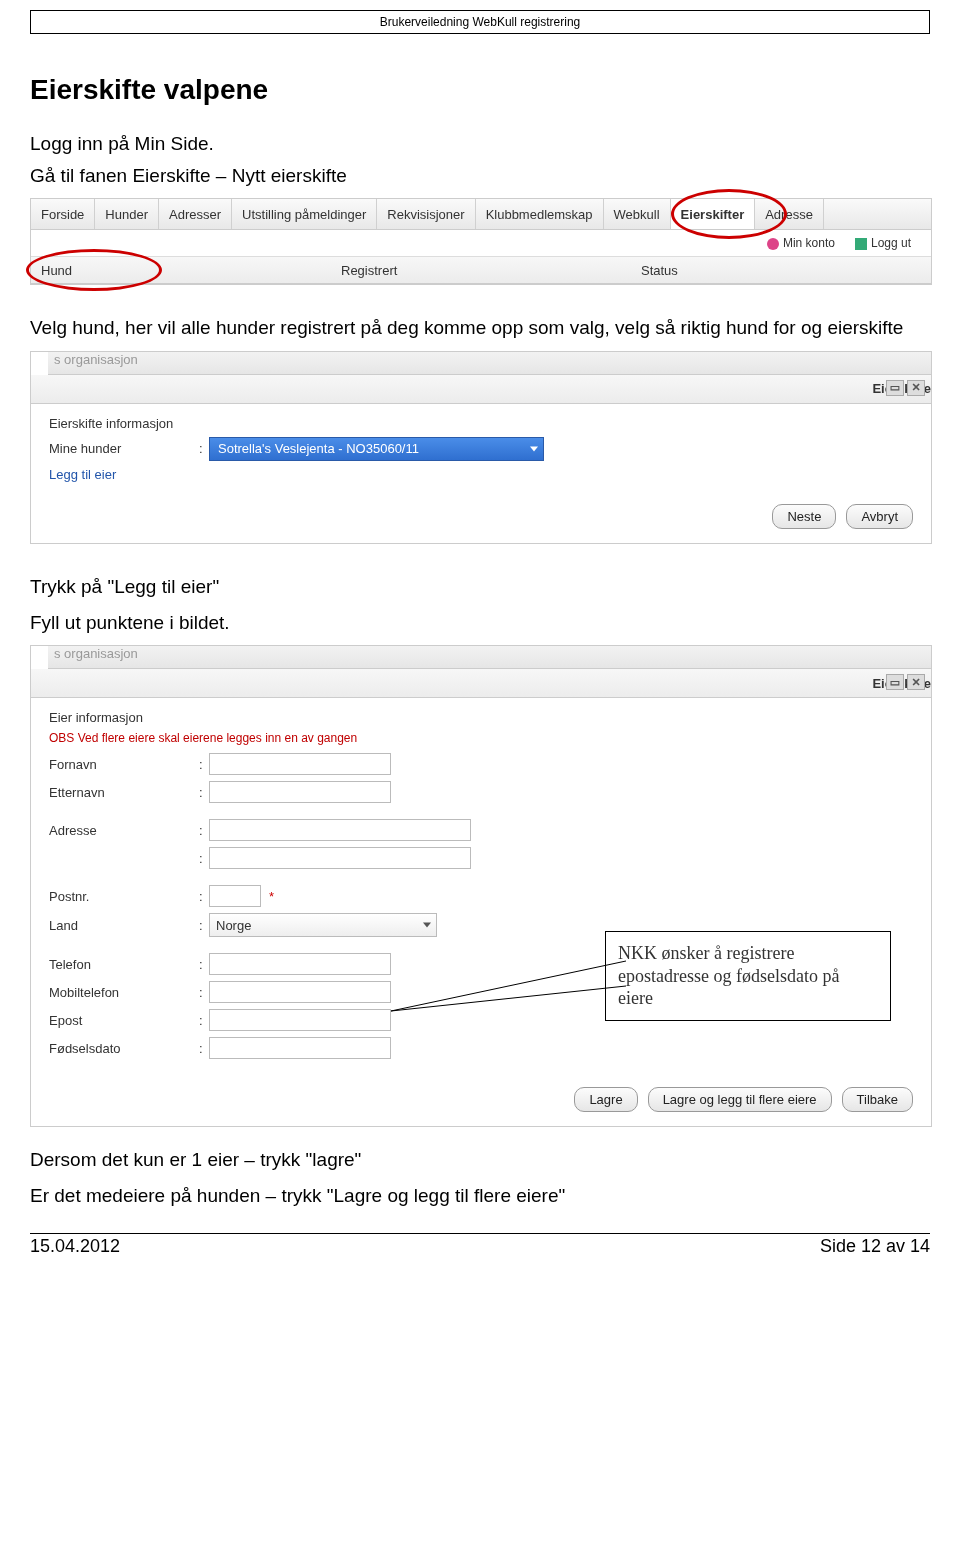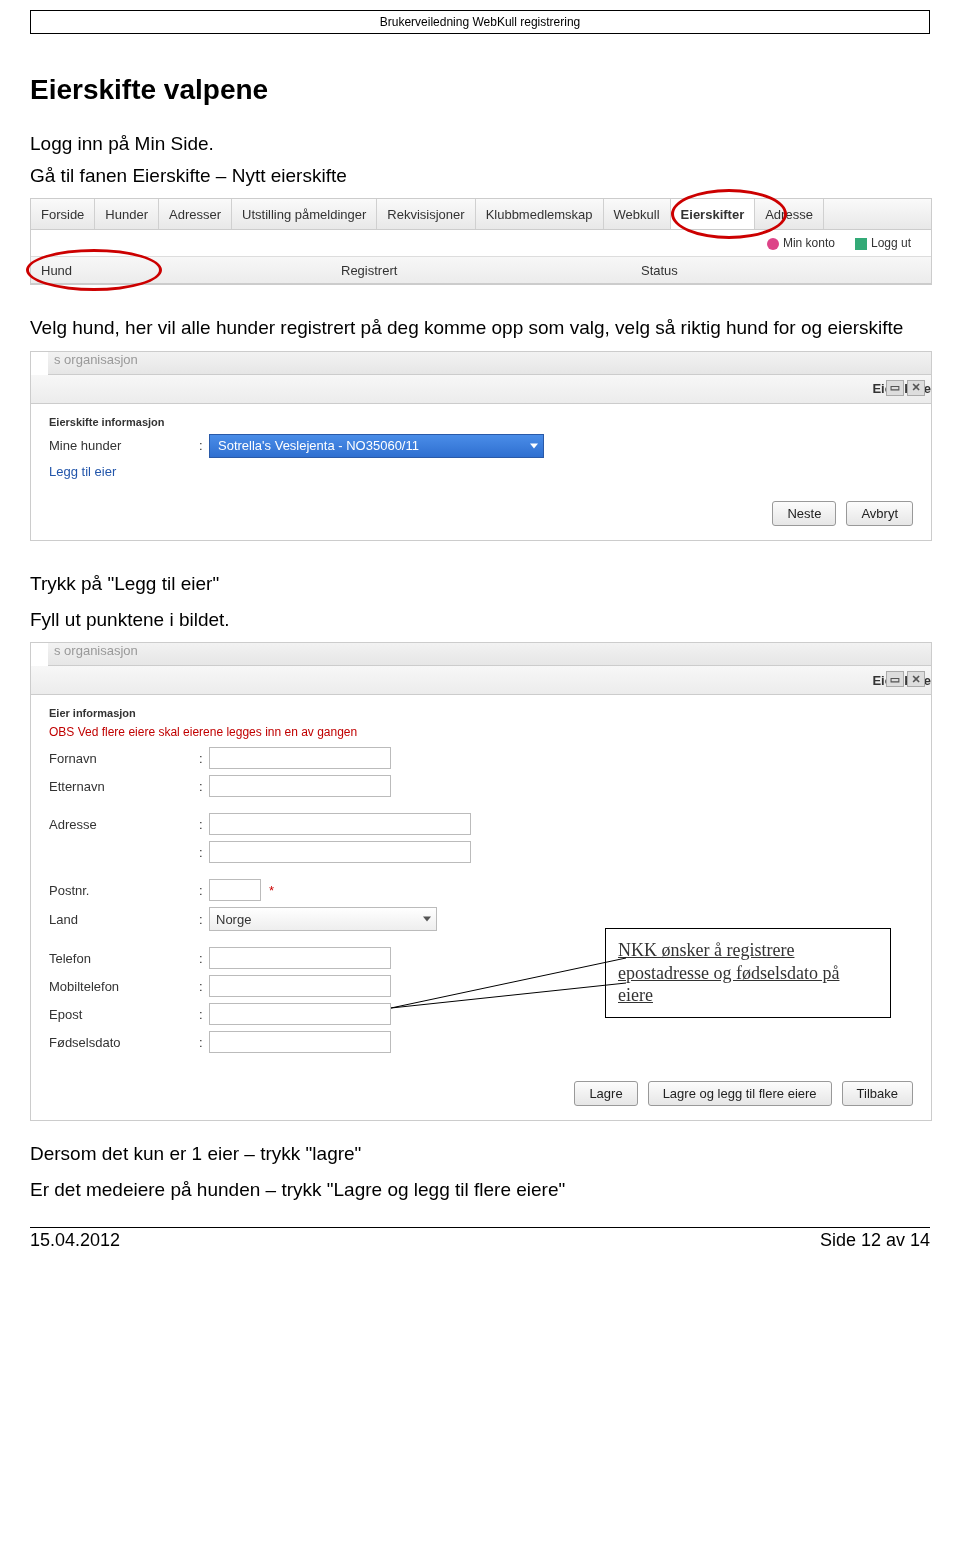--- a/index.html
+++ b/index.html
@@ -138,21 +138,21 @@
   }
   .winbtns {
     position: absolute; right: 6px; top: 5px; display: flex; gap: 3px;
   }
   .winbtn {
     width: 16px; height: 14px; background: #ddd; border: 1px solid #aaa;
     display:flex; align-items:center; justify-content:center;
     font-size: 11px; color:#555; line-height:1;
   }
   .panel { padding: 12px 18px; }
-  .panel h3 { margin: 0 0 6px 0; font-size: 11px; font-weight: bold; }
+  .panel h3 { margin: 0 0 6px 0; font-size: 13px; font-weight: normal; }
   .field-row {
     display: flex; align-items: center; margin-bottom: 6px; font-size: 13px;
   }
   .field-row label { width: 150px; color: #333; }
   .field-row .colon { width: 10px; }
   .dropdown {
     background: linear-gradient(#4a8de8,#2f6fd0);
     color: #fff;
     border: 1px solid #2a5aa8;
     height: 22px;
@@ -164,21 +164,21 @@
   .dropdown .arrow {
     position:absolute; right:5px; top:50%; transform:translateY(-50%);
     width:0;height:0;border-left:4px solid transparent;border-right:4px solid transparent;
     border-top:5px solid #fff;
   }
   .link { color: #2255aa; text-decoration: none; }
   .btn-row { display: flex; justify-content: flex-end; gap: 10px; padding: 10px 18px 14px; }
   .btn {
     background: linear-gradient(#fcfcfc,#e6e6e6);
     border: 1px solid #999;
-    border-radius: 3px;
+    border-radius: 10px;
     padding: 4px 14px;
     font-size: 13px;
     color: #222;
   }
 
   
   .shot3 {
     width: 900px;
     margin: 10px 0 20px 0;
     font-size: 13px;
@@ -213,21 +213,20 @@
     position: absolute;
     right: 40px;
     top: 285px;
     width: 260px;
     border: 1px solid #000;
     background: #fff;
     padding: 10px 12px;
     font-size: 18px;
     font-family: "Times New Roman", serif;
     line-height: 1.25;
-    text-decoration: underline;
   }
 
   
   .footer-line {
     border-top: 1px solid #000;
     margin-top: 25px;
     display: flex;
     justify-content: space-between;
     font-size: 18px;
     padding-top: 2px;

